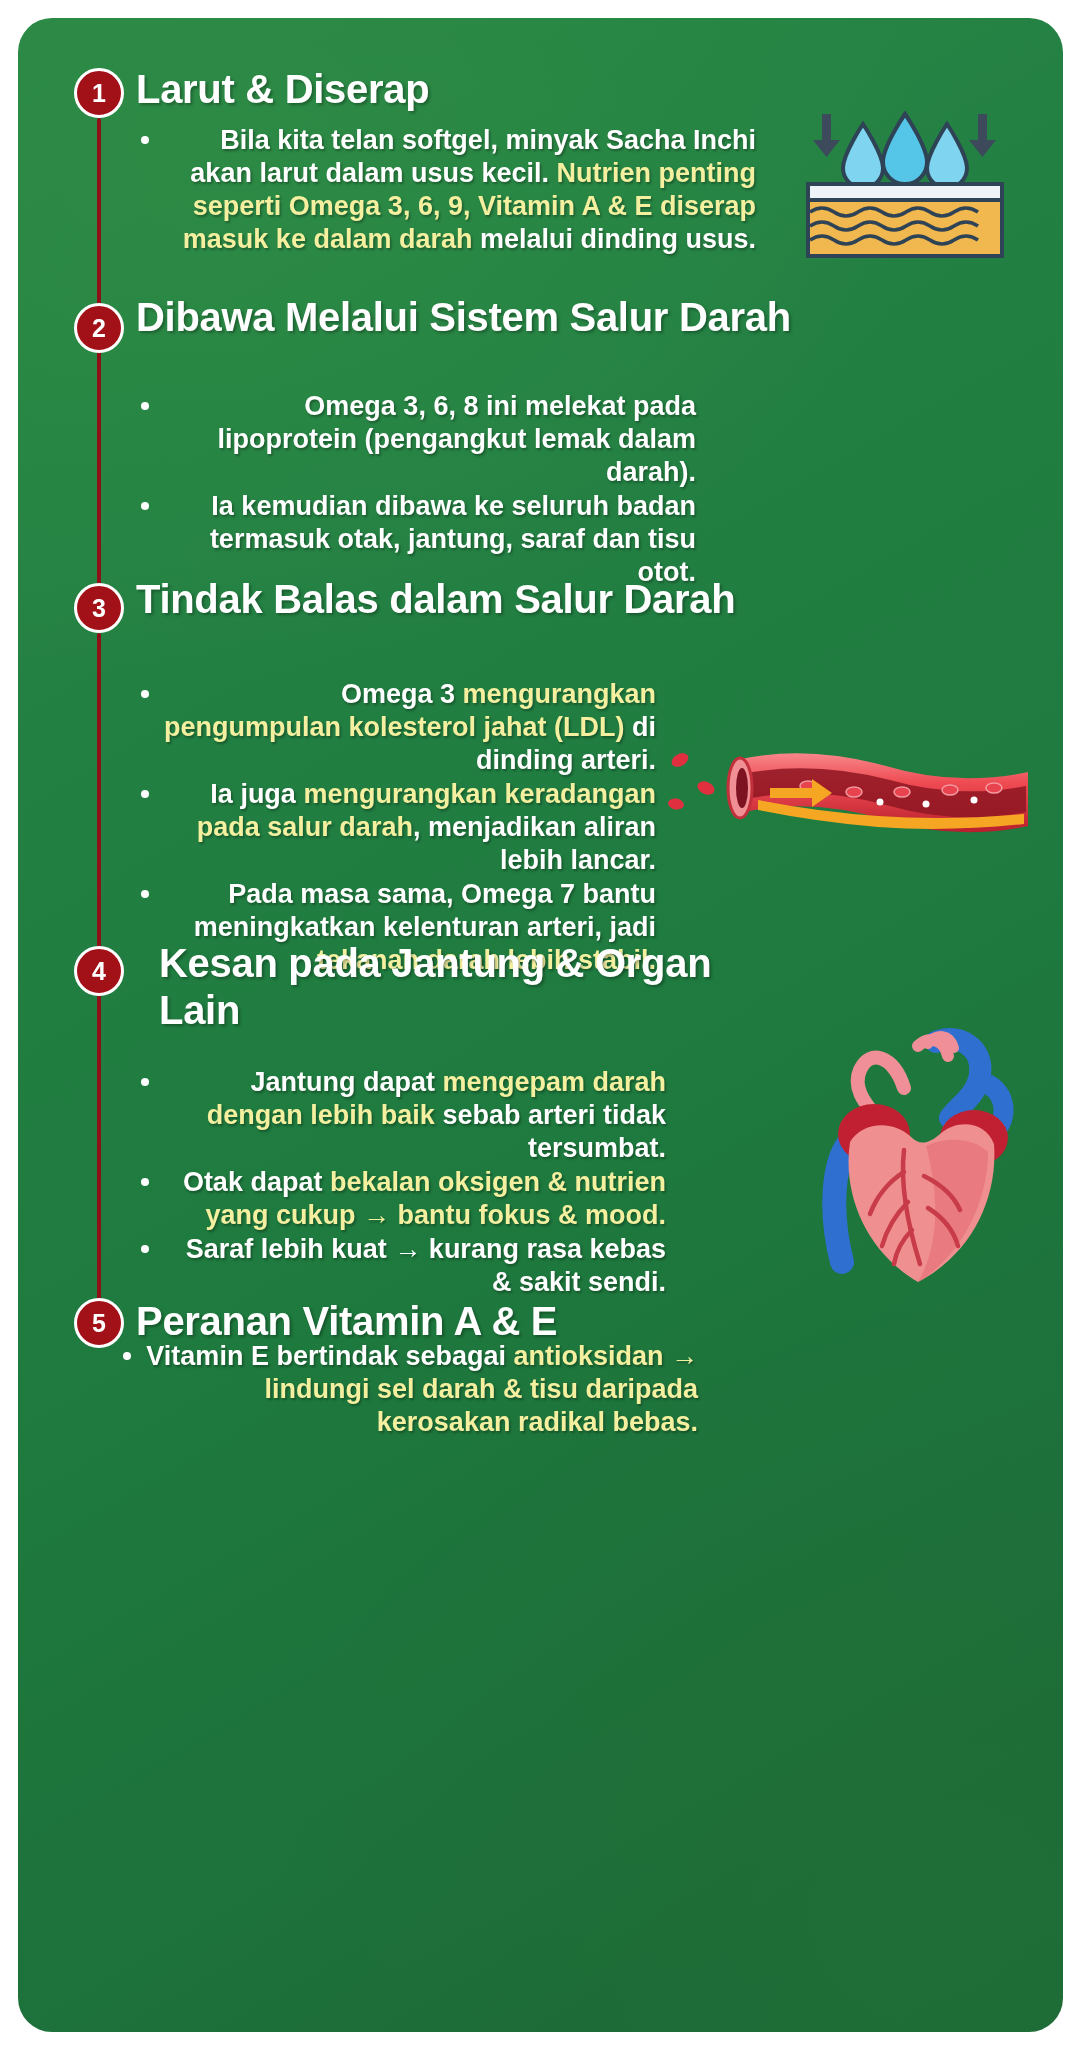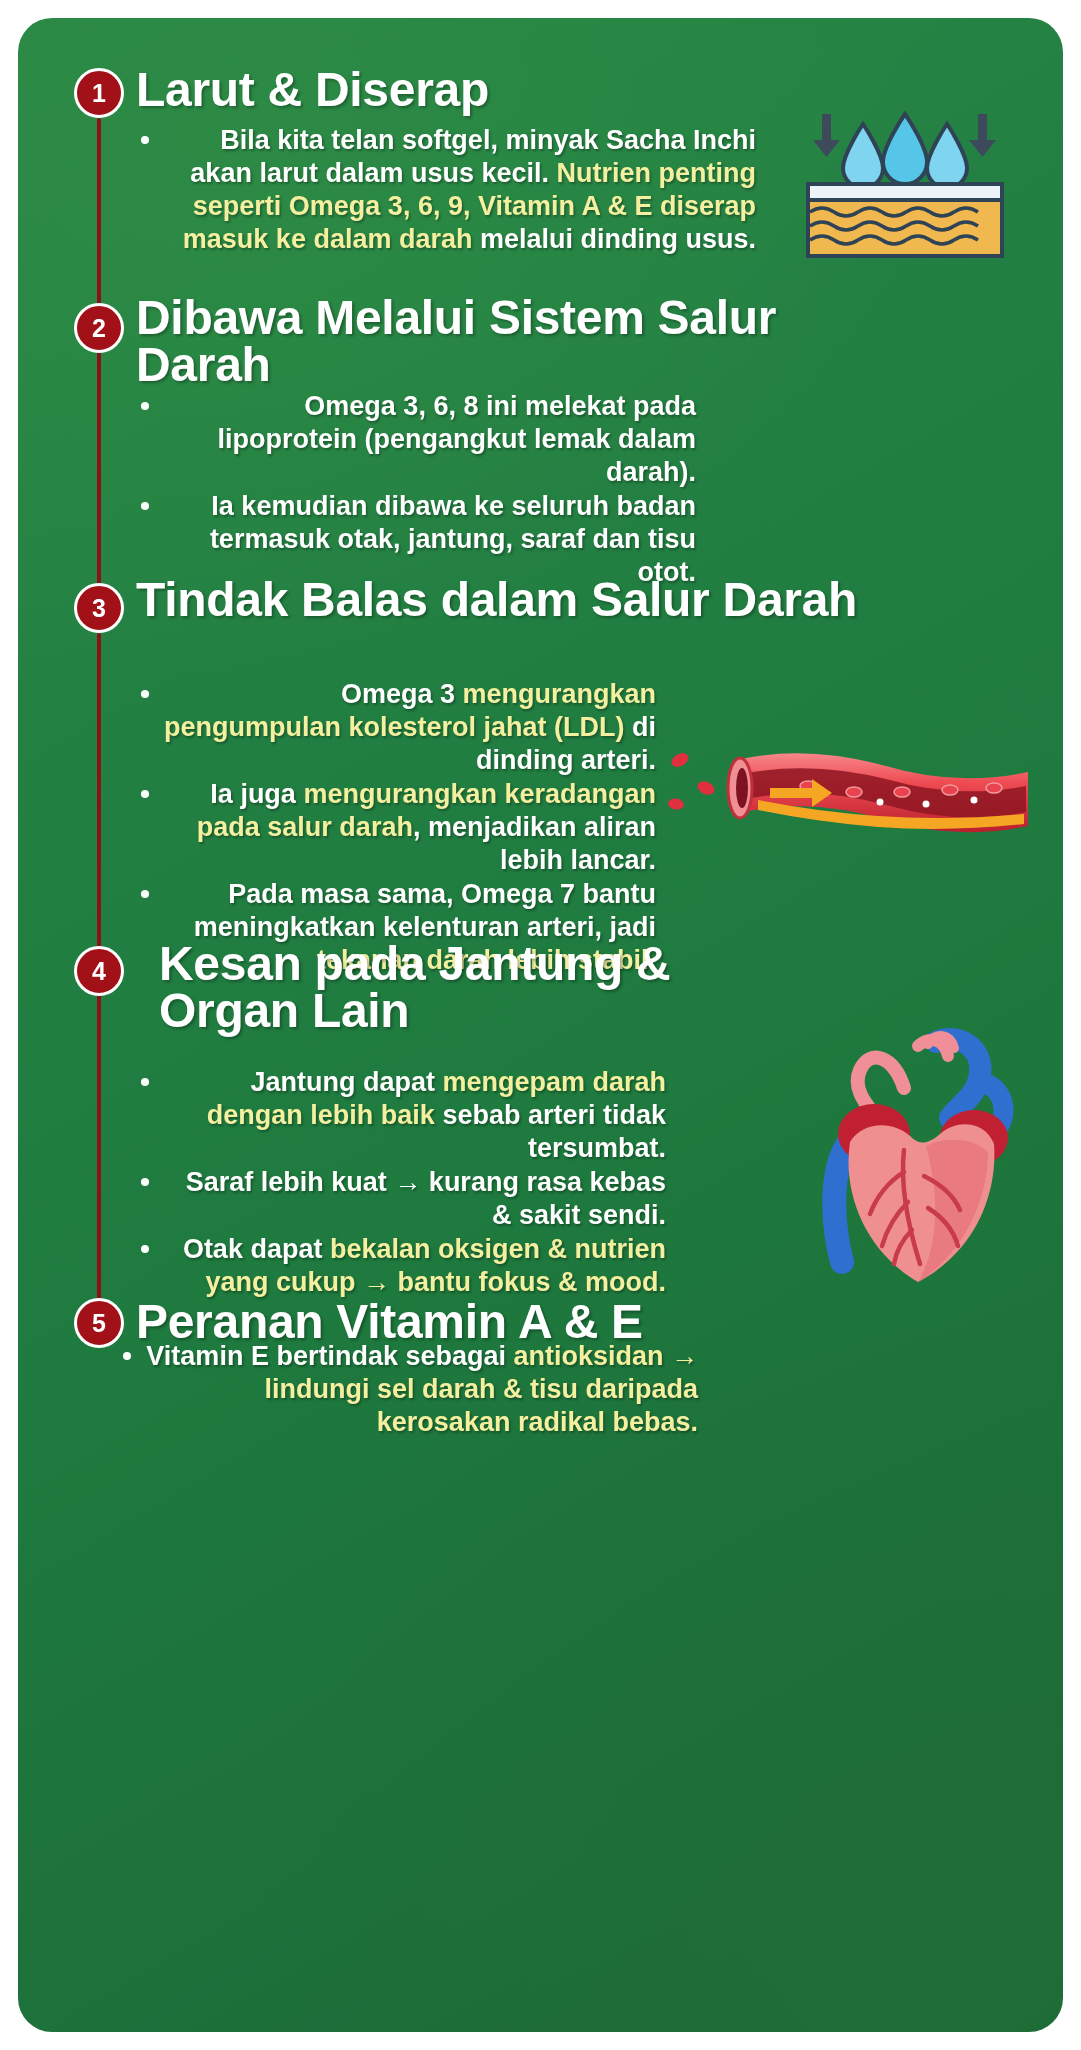--- a/index.html
+++ b/index.html
@@ -33,21 +33,21 @@
     box-sizing:border-box;
     color:#ffffff;font-weight:bold;font-size:25px;
     display:flex;align-items:center;justify-content:center;
     line-height:1;
     z-index:3;
   }
   h2.heading{
     position:absolute;margin:0;left:118px;
     color:#ffffff;
     font-weight:bold;
-    font-size:48px;
+    font-size:40px;
     line-height:47px;
     letter-spacing:-0.3px;
     text-shadow:2px 2px 3px rgba(0,0,0,0.30);
     z-index:2;
   }
   ul.bullets{
     position:absolute;margin:0;padding:0;list-style:none;
     z-index:2;
   }
   ul.bullets li{
@@ -224,25 +224,25 @@
       </svg>
     </div>
 
     <ul class="bullets" style="left:118px;top:1048px;width:530px;">
       <li>
         <span class="dot"></span>
         <span><span>Jantung dapat </span><span class="hl">mengepam darah dengan lebih baik</span><span> sebab arteri tidak tersumbat.</span></span>
       </li>
       <li>
         <span class="dot"></span>
+        <span><span>Otak dapat </span><span class="hl">bekalan oksigen &amp; nutrien yang cukup → bantu fokus &amp; mood.</span></span>
+      </li>
+      <li>
+        <span class="dot"></span>
         <span><span>Saraf lebih kuat → kurang rasa kebas &amp; sakit sendi.</span></span>
-      </li>
-      <li>
-        <span class="dot"></span>
-        <span><span>Otak dapat </span><span class="hl">bekalan oksigen &amp; nutrien yang cukup → bantu fokus &amp; mood.</span></span>
       </li>
     </ul>
   </div>
 
   <div class="section" style="top:0;">
     <div class="badge" style="top:1280px;">5</div>
     <h2 class="heading" style="top:1272px;width:700px;margin-top:8px;">Peranan Vitamin A &amp; E</h2>
     <ul class="bullets" style="left:100px;top:1322px;width:580px;">
       <li>
         <span class="dot"></span>

